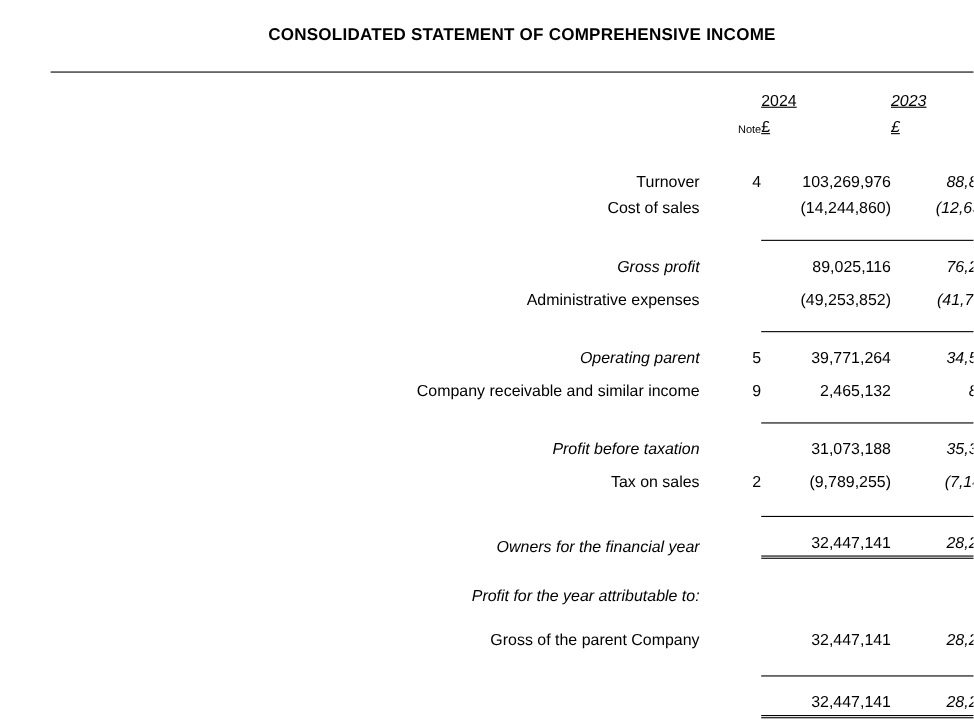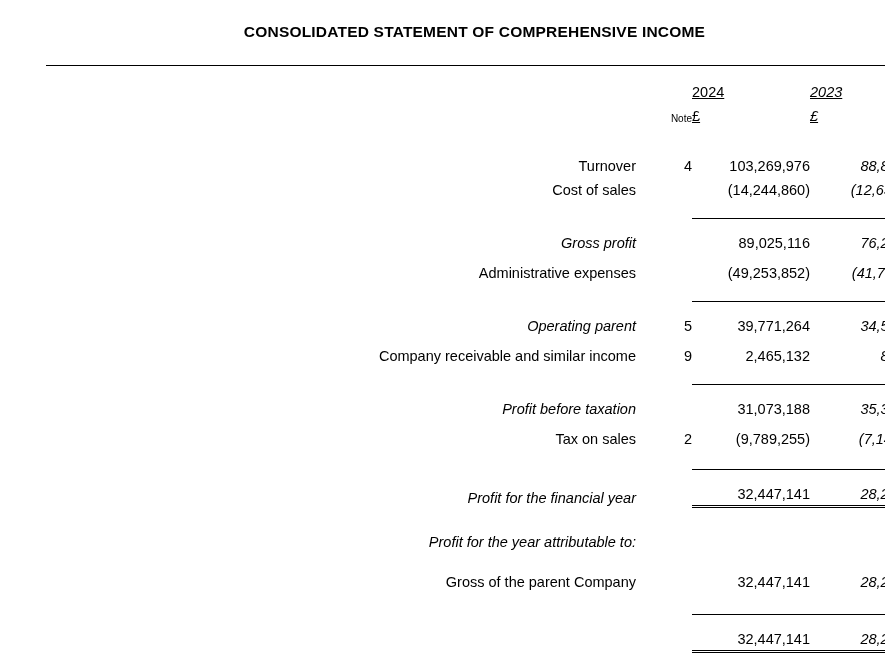--- a/index.html
+++ b/index.html
@@ -216,21 +216,21 @@
         <td class="note">2</td>
         <td class="num y1">(9,789,255)</td>
         <td class="num y2">(7,140,618)</td>
       </tr>
 
       <tr class="spacer-row">
           <td colspan="4" style="height:22px"></td>
         </tr>
 
       <tr class="row-h topline dbl-under">
-        <td class="lbl bold">Profit for the financial year</td>
+        <td class="lbl bold">Owners for the financial year</td>
         <td class="note"></td>
         <td class="num y1">32,447,141</td>
         <td class="num y2">28,203,424</td>
       </tr>
 
       <tr class="spacer-row">
           <td colspan="4" style="height:18px"></td>
         </tr>
 
       <tr class="row-h">

